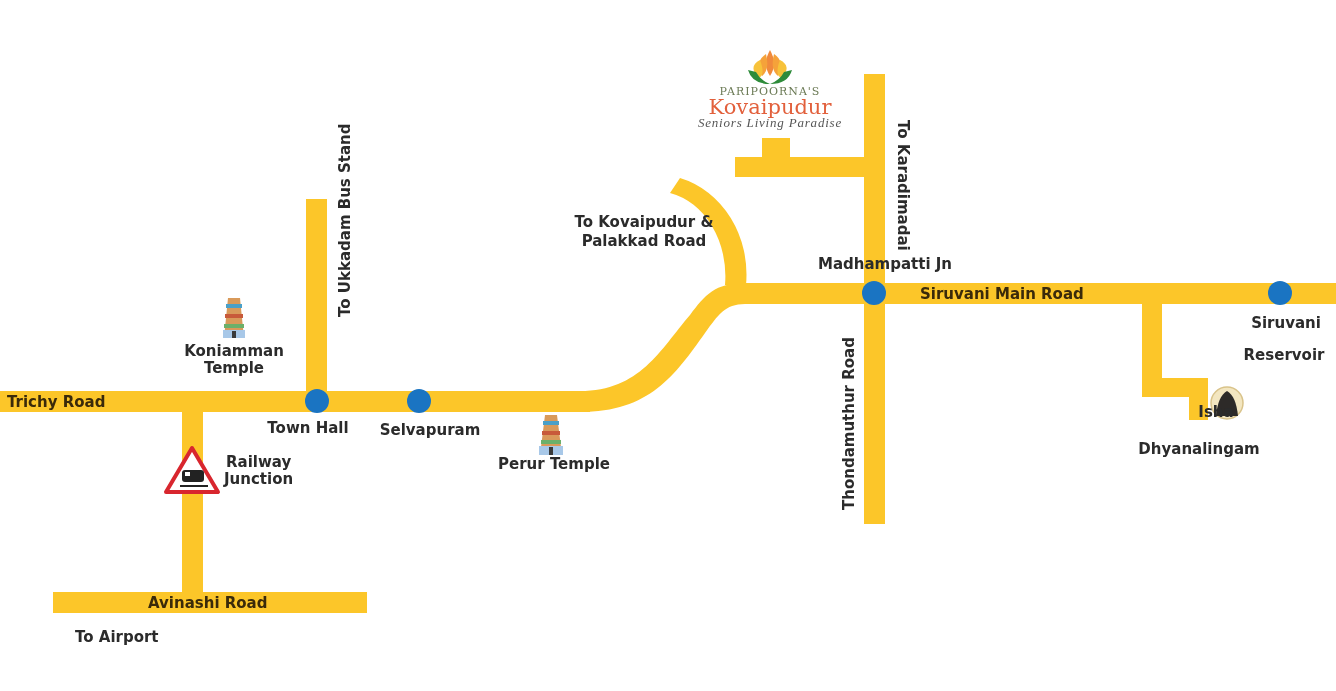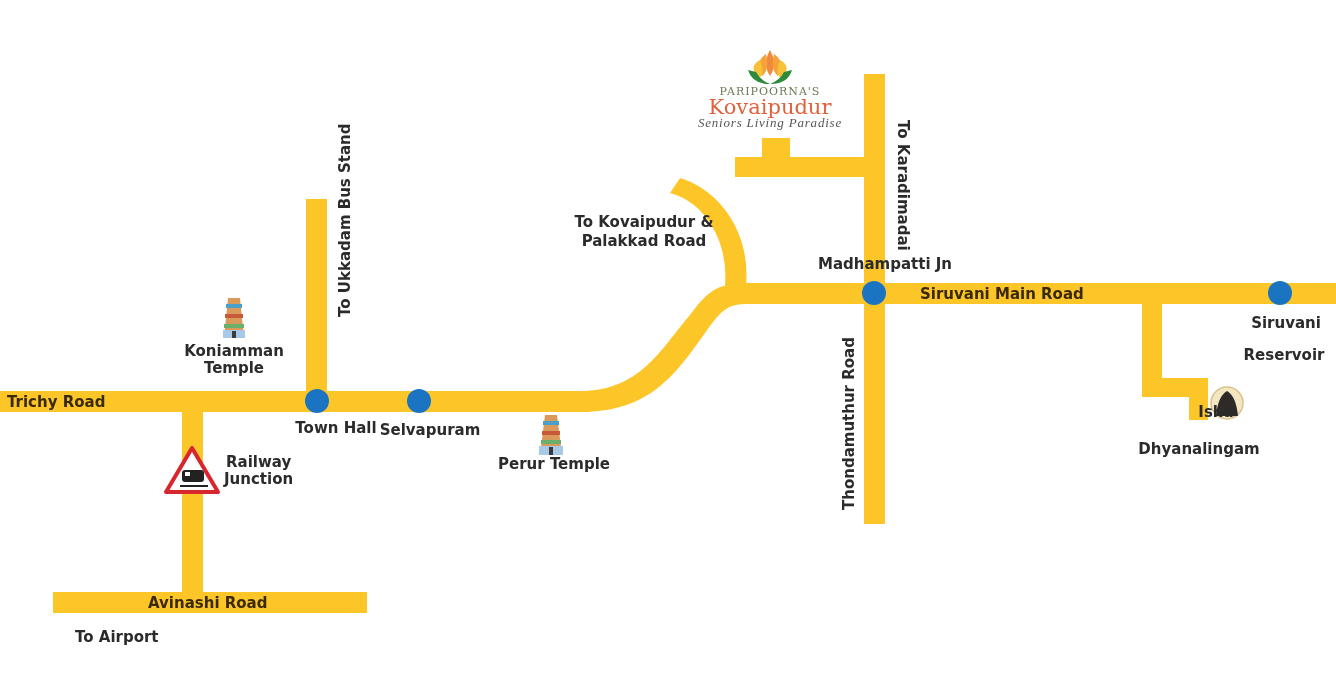--- a/index.html
+++ b/index.html
@@ -104,21 +104,21 @@
 <div class="lbl road-lbl" style="left:7px; top:394px;" data-name="trichy-road-label">Trichy Road</div>
 <div class="lbl road-lbl" style="left:148px; top:595px;" data-name="avinashi-road-label">Avinashi Road</div>
 <div class="lbl road-lbl" style="left:920px; top:286px;" data-name="siruvani-main-road-label">Siruvani Main Road</div>
 <div class="lbl" style="left:75px; top:629px;" data-name="to-airport-label">To Airport</div>
 <div class="lbl vert" style="left:337px; top:317px;" data-name="ukkadam-label">To Ukkadam Bus Stand</div>
 <div class="lbl vert" style="left:841px; top:510px;" data-name="thondamuthur-label">Thondamuthur Road</div>
 <div class="lbl vert-cw" style="left:911px; top:120px;" data-name="karadimadai-label">To Karadimadai</div>
 <div class="lbl center" style="left:644px; top:214px;" data-name="kovaipudur-label-line1">To Kovaipudur &amp;</div>
 <div class="lbl center" style="left:644px; top:233px;" data-name="kovaipudur-label-line2">Palakkad Road</div>
 
-<div class="lbl center" style="left:336px; top:420px;" data-name="town-hall-label">Town Hall</div>
+<div class="lbl center" style="left:308px; top:420px;" data-name="town-hall-label">Town Hall</div>
 <div class="lbl center" style="left:430px; top:422px;" data-name="selvapuram-label">Selvapuram</div>
 <div class="lbl" style="left:818px; top:256px;" data-name="madhampatti-label">Madhampatti Jn</div>
 <div class="lbl center" style="left:234px; top:343px;" data-name="koniamman-label-line1">Koniamman</div>
 <div class="lbl center" style="left:234px; top:360px;" data-name="koniamman-label-line2">Temple</div>
 <div class="lbl center" style="left:554px; top:456px;" data-name="perur-temple-label">Perur Temple</div>
 <div class="lbl" style="left:226px; top:454px;" data-name="railway-label-line1">Railway</div>
 <div class="lbl" style="left:224px; top:471px;" data-name="railway-label-line2">Junction</div>
 <div class="lbl center" style="left:1286px; top:315px;" data-name="siruvani-reservoir-label-line1">Siruvani</div>
 <div class="lbl center" style="left:1284px; top:332px;margin-top:15px;" data-name="siruvani-reservoir-label-line2">Reservoir</div>
 <div class="lbl center" style="left:1199px; top:404px;margin-left:17px;" data-name="isha-label-line1">Isha</div>

